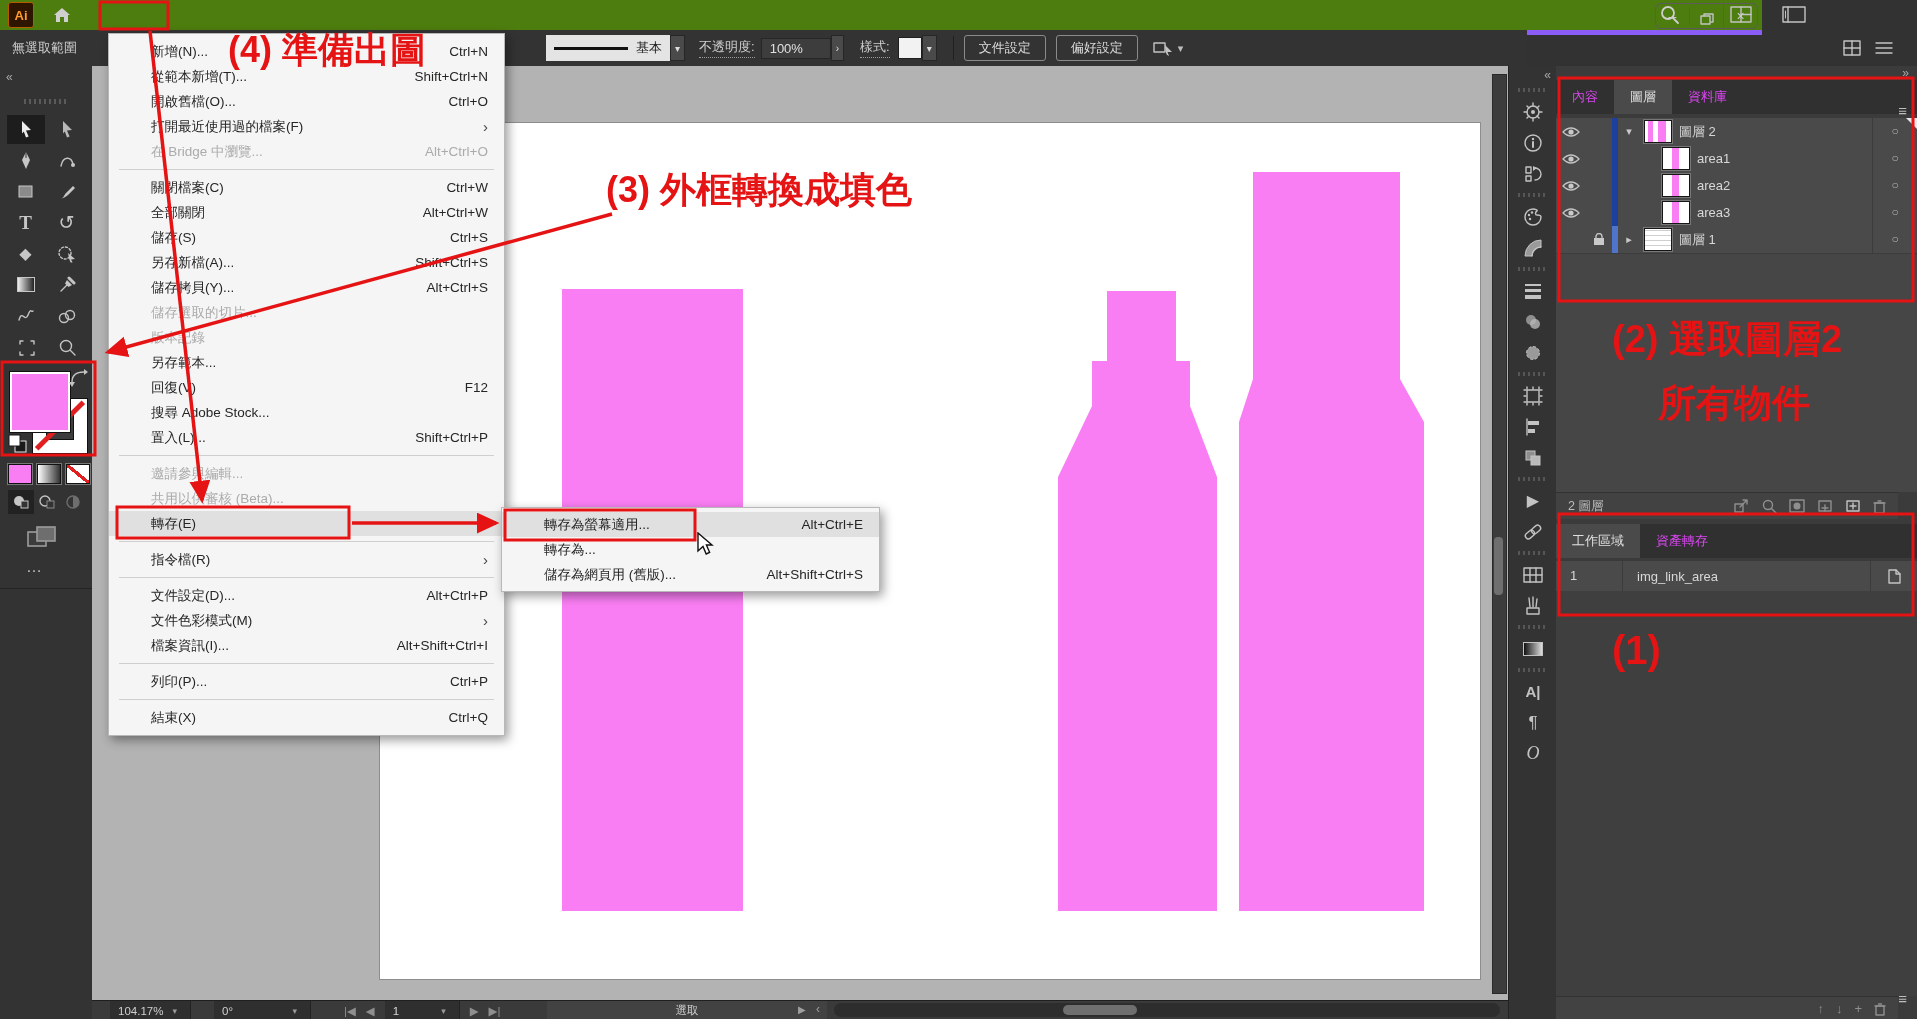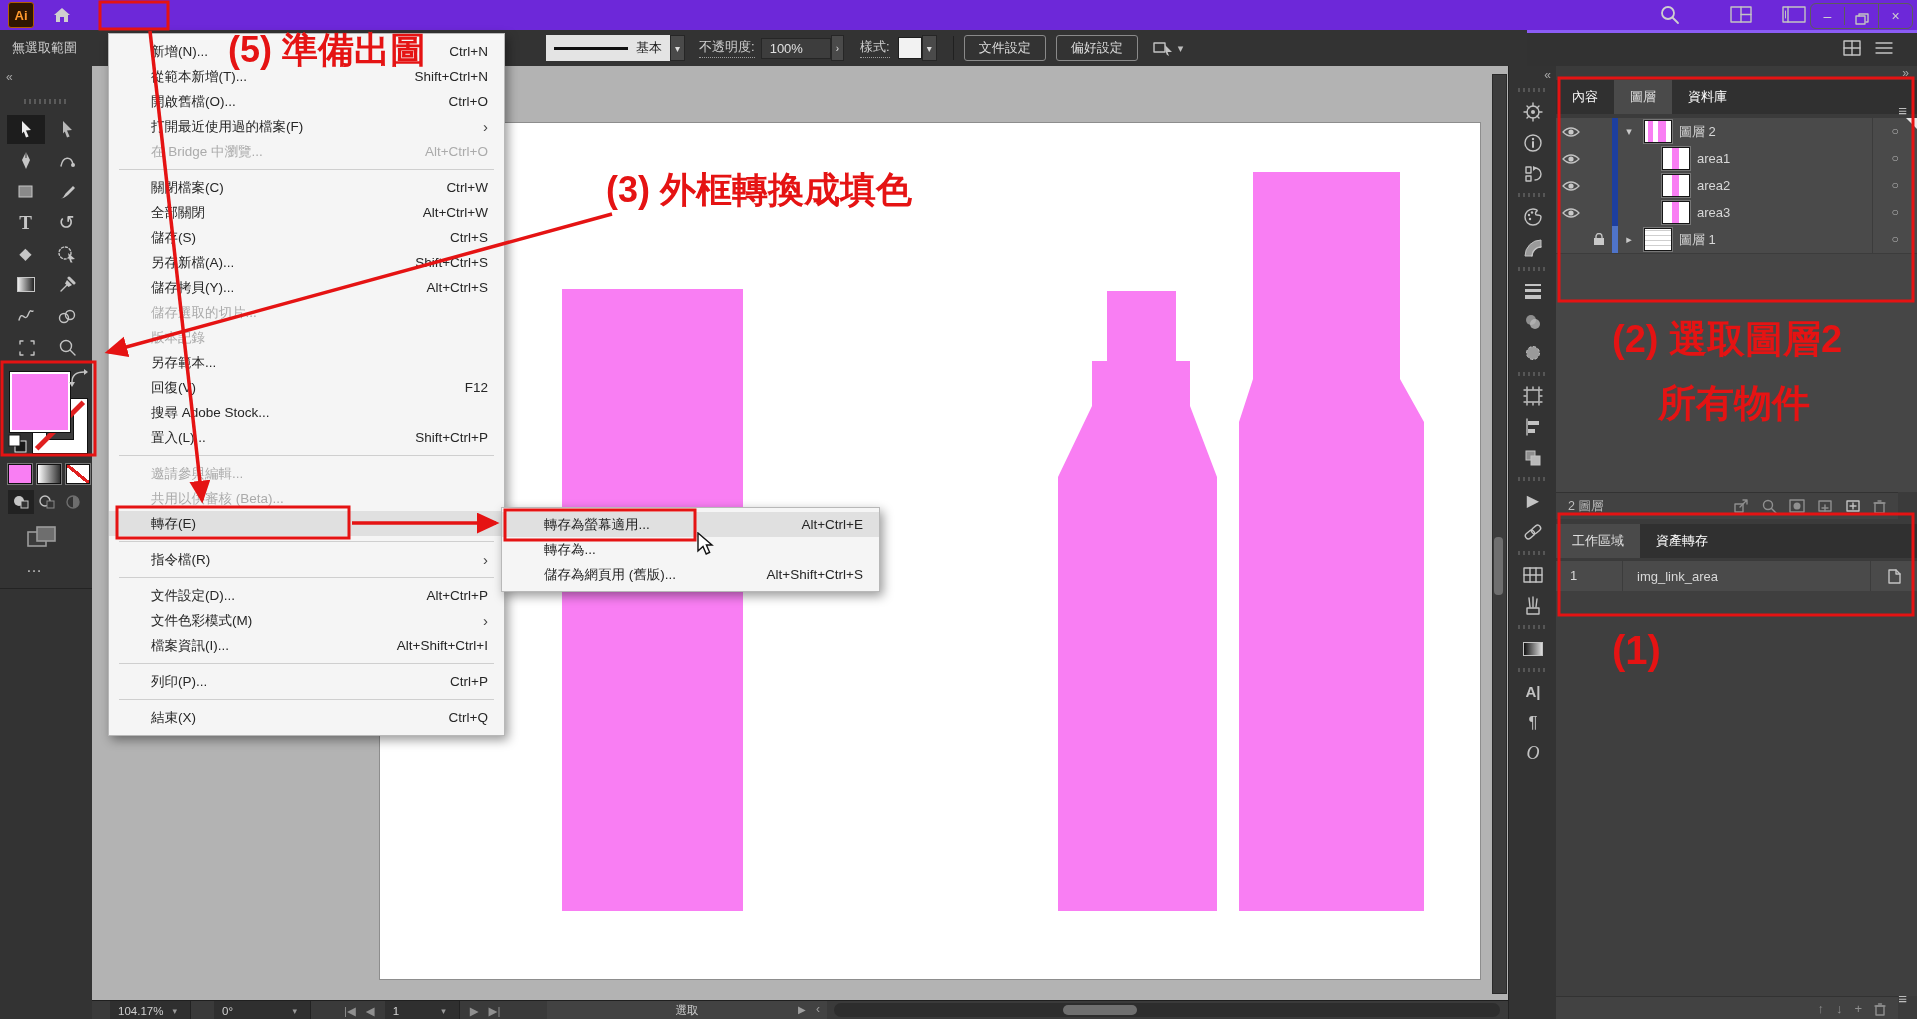--- a/index.html
+++ b/index.html
@@ -2,21 +2,21 @@
 <html><head>
 <meta charset="utf-8">
 <style>
   html,body{margin:0;padding:0}
   body{width:1917px;height:1019px;position:relative;overflow:hidden;background:#323232;
        font-family:"Liberation Sans","DejaVu Sans",sans-serif;-webkit-font-smoothing:antialiased}
   .abs{position:absolute}
   svg{display:block}
   .ico{stroke:#c3c3c3;fill:none;stroke-width:1.4;stroke-linecap:round;stroke-linejoin:round}
   
-  #titlebar{left:0;top:0;width:1917px;height:30px;background:#6d28d9;display:flex;align-items:center;border-bottom:3px solid #8b5cf6}
+  #titlebar{left:0;top:0;width:1762px;height:30px;background:#4d7c0f;display:flex;align-items:center;border-bottom:5px solid #8b5cf6}
   #ailogo{width:24px;height:24px;margin-left:8px;background:#2e1500;border:1px solid #b35c00;border-radius:3px;
           color:#ff9a2e;font-weight:bold;font-size:13px;display:flex;align-items:center;justify-content:center}
   .menu-item{color:#d6d6d6;font-size:13.5px;padding:5px 11px;white-space:nowrap}
   #win-ctrls{position:absolute;right:4px;top:3px;height:24px;border:1px solid #5c5c5c;border-radius:6px;display:flex;align-items:center}
   .wc{width:33px;text-align:center;color:#cfcfcf;font-size:14px;line-height:24px}
   .wc+.wc{border-left:1px solid #5c5c5c}
   
   #controlbar{left:0;top:30px;width:1527px;height:36px;background:#333333;border-bottom:2px solid #d946ef;color:#cfcfcf;font-size:13px}
   .cb{position:absolute;top:0;height:36px;display:flex;align-items:center}
   .dotted{border-bottom:1px dotted #9a9a9a;padding-bottom:1px}
@@ -66,21 +66,21 @@
   #sb-tool{left:455px;width:280px;background:#424242;justify-content:center}
   #hscroll{position:absolute;left:742px;top:2px;width:666px;height:14px;background:#2d2d2d;border-radius:7px}
   #hthumb{position:absolute;left:229px;top:2px;width:74px;height:10px;background:#6f6f6f;border-radius:5px}
   
   #dockstrip{left:1508px;top:66px;width:48px;height:953px;background:#333333;border-left:1px solid #232323;border-right:1px solid #232323}
   .ds-item{width:48px;height:31px;display:flex;align-items:center;justify-content:center;color:#c3c3c3;font-size:16px}
   .ds-grip{width:30px;height:4px;margin:4px auto;background:repeating-linear-gradient(90deg,#565656 0 2px,transparent 2px 5px)}
   
   #panels{left:1556px;top:66px;width:361px;height:953px;background:#3b3b3b}
   .ptabs{position:absolute;left:0;width:361px;height:34px;background:#303030;display:flex;align-items:flex-end}
-  .ptab{padding:8px 16px;font-size:13px;color:#ffffff}
+  .ptab{padding:8px 16px;font-size:13px;color:#d946ef}
   .ptab.active{background:#4a4a4a;color:#e0e0e0}
   .phamb{position:absolute;right:10px;top:8px;color:#bdbdbd;font-size:15px}
   .lrow{position:absolute;left:0;width:361px;height:27px;background:#4a4a4a;border-bottom:1px solid #3c3c3c;display:flex;align-items:center;font-size:13px;color:#d8d8d8}
   .lcol-eye{width:30px;display:flex;justify-content:center}
   .lcol-lock{width:26px;display:flex;justify-content:center}
   .lbar{width:6px;height:27px;background:#1d3f9e}
   .lbar.light{background:#4f74c9}
   .lthumb{width:26px;height:21px;border:1px solid #161616;outline:1px solid #777;margin:0 7px 0 4px;background:#fff}
   .thumb-l2{background:linear-gradient(90deg,#fff 0 3px,#f97ef3 3px 8px,#fff 8px 13px,#f97ef3 13px 21px,#fff 21px)}
   .thumb-a{background:linear-gradient(90deg,#fff 0 9px,#f97ef3 9px 16px,#fff 16px)}
@@ -733,21 +733,21 @@
   <rect x="100" y="2" width="68" height="27" fill="none" stroke="#e51313" stroke-width="3"></rect>
   <rect x="2" y="362" width="93" height="93" fill="none" stroke="#e51313" stroke-width="3"></rect>
   <rect x="117" y="507" width="232" height="31" fill="none" stroke="#e51313" stroke-width="3"></rect>
   <rect x="505" y="510" width="190" height="30" fill="none" stroke="#e51313" stroke-width="3"></rect>
   <rect x="1559" y="78" width="354" height="223" fill="none" stroke="#e51313" stroke-width="3"></rect>
   <rect x="1559" y="514" width="354" height="101" fill="none" stroke="#e51313" stroke-width="3"></rect>
   <line x1="150" y1="31" x2="202" y2="500" stroke="#e51313" stroke-width="3.5" marker-end="url(#ah)"></line>
   <line x1="612" y1="214" x2="108" y2="352" stroke="#e51313" stroke-width="3.5" marker-end="url(#ah)"></line>
   <line x1="352" y1="523" x2="496" y2="523" stroke="#e51313" stroke-width="3.5" marker-end="url(#ah)"></line>
 </svg>
-<div class="redtext" style="left:228px;top:26px;font-size:36px">(5) 準備出圖</div>
+<div class="redtext" style="left:228px;top:26px;font-size:36px">(4) 準備出圖</div>
 <div class="redtext" style="left:606px;top:166px;font-size:36px">(3) 外框轉換成填色</div>
 <div class="redtext" style="left:1612px;top:314px;font-size:38px">(2) 選取圖層2</div>
 <div class="redtext" style="left:1658px;top:378px;font-size:38px">所有物件</div>
 <div class="redtext" style="left:1612px;top:628px;font-size:40px">(1)</div>
 
 <svg id="cursor" class="abs" style="left:697px;top:532px" width="22" height="26">
   <polygon points="1,1 1,19 6,14.5 9.2,22 12.6,20.3 9.4,13 15,13" fill="#fff" stroke="#111" stroke-width="1.4"></polygon>
 </svg>
 
 </body></html>

